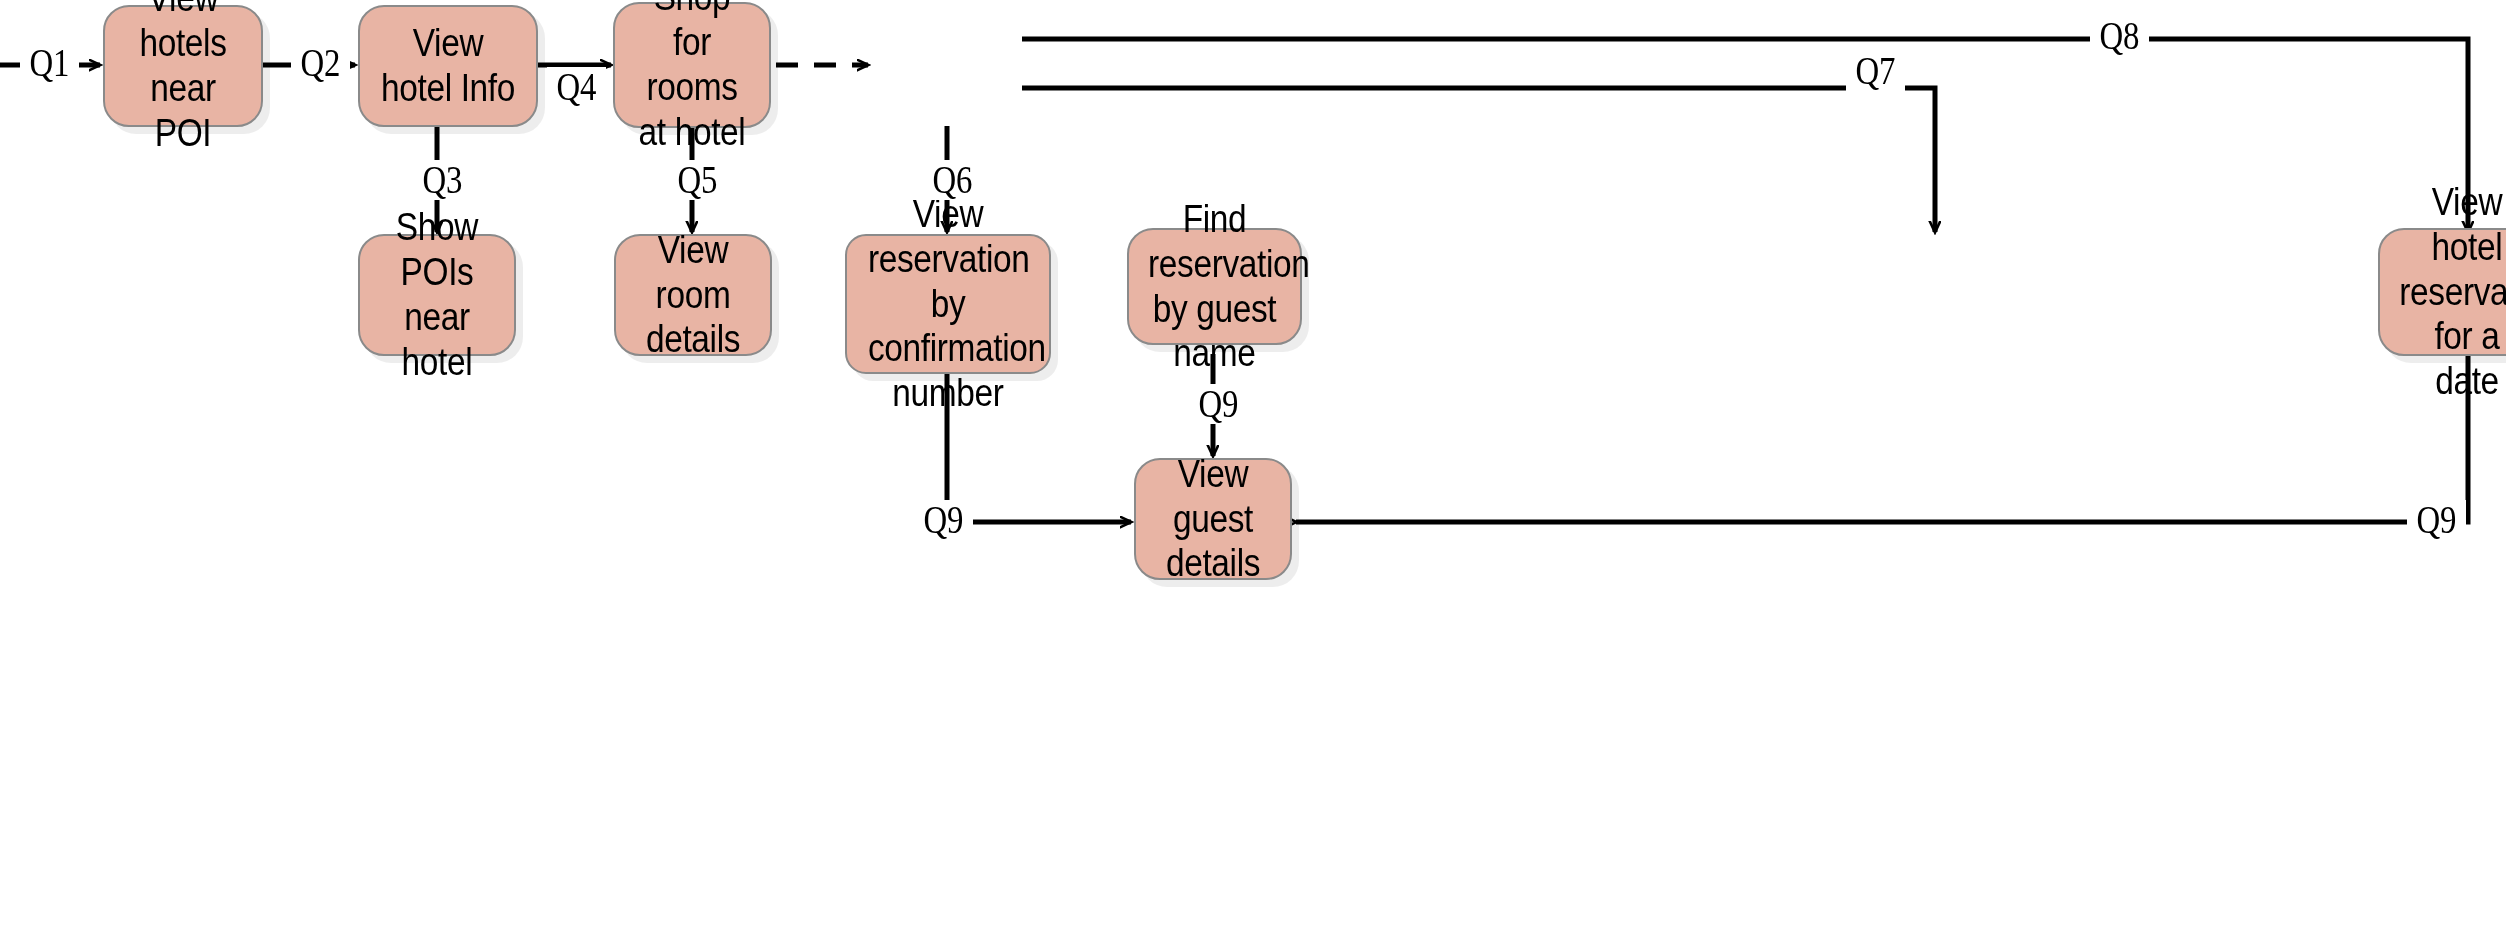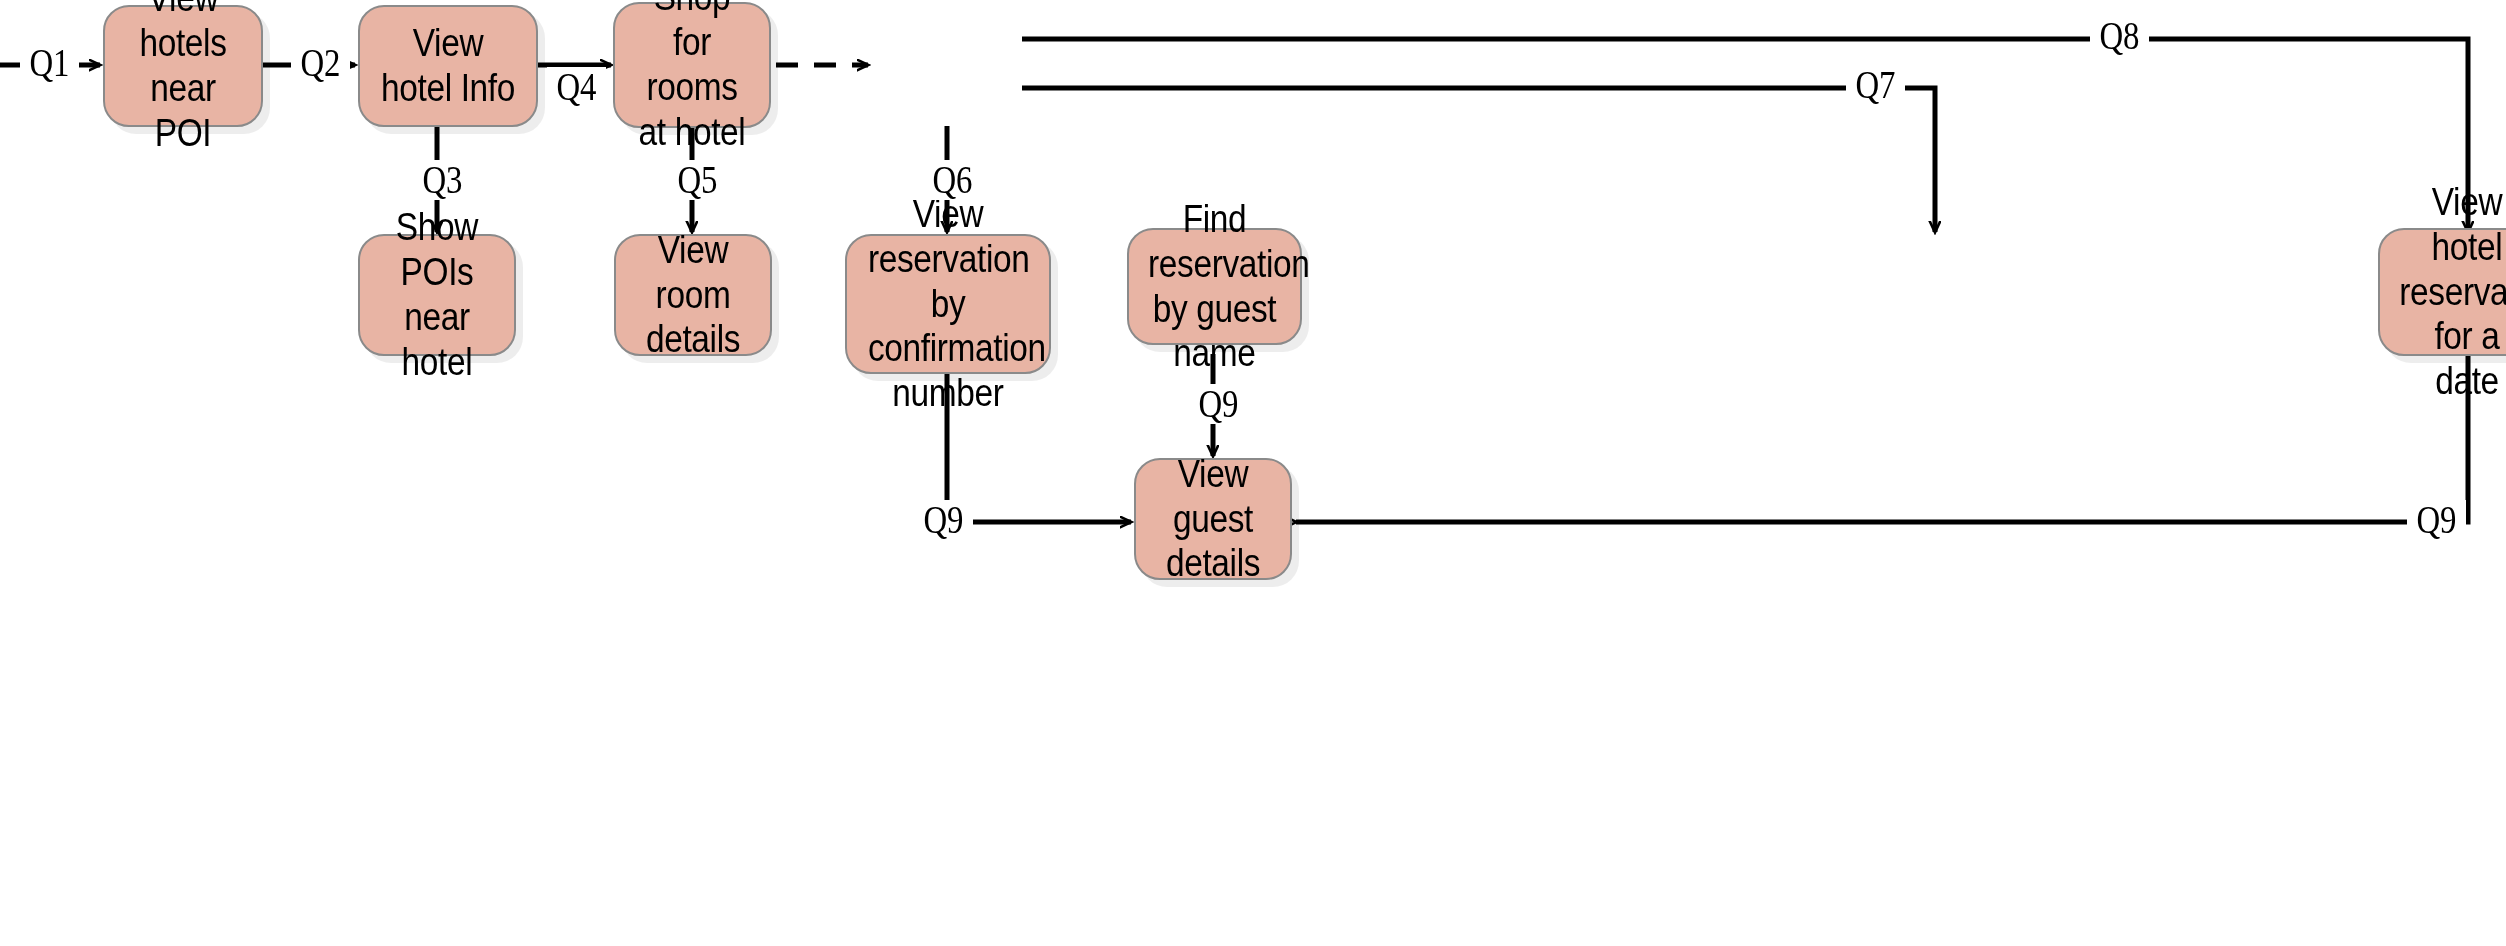--- a/index.html
+++ b/index.html
@@ -93,21 +93,21 @@
 
 
   <div class="node" style="left:358px;top:234px;width:158px;height:122px;">
     <span>Show POIs near hotel</span>
   </div>
 
   <div class="node" style="left:614px;top:234px;width:158px;height:122px;">
     <span>View room details</span>
   </div>
 
-  <div class="node" style="left:845px;top:234px;width:206px;height:140px;">
+  <div class="node" style="left:845px;top:234px;width:206px;height:140px;border-radius:21px;">
     <span>View reservation by confirmation number</span>
   </div>
 
   <div class="node" style="left:1127px;top:228px;width:175px;height:117px;">
     <span>Find reservation by guest name</span>
   </div>
 
   <div class="node" style="left:2378px;top:228px;width:178px;height:128px;">
     <span>View hotel reservations for a date</span>
   </div>
@@ -127,21 +127,21 @@
   </div>
   <div class="elabel" style="left:547px;top:43px;margin-top:24px;">
     <span>Q4</span>
   </div>
   <div class="elabel" style="left:668px;top:160px;">
     <span>Q5</span>
   </div>
   <div class="elabel" style="left:923px;top:160px;">
     <span>Q6</span>
   </div>
-  <div class="elabel" style="left:1846px;top:65px;">
+  <div class="elabel" style="left:1846px;top:51px;">
     <span>Q7</span>
   </div>
   <div class="elabel" style="left:2090px;top:16px;">
     <span>Q8</span>
   </div>
   <div class="elabel" style="left:914px;top:500px;">
     <span>Q9</span>
   </div>
   <div class="elabel" style="left:1189px;top:384px;">
     <span>Q9</span>

